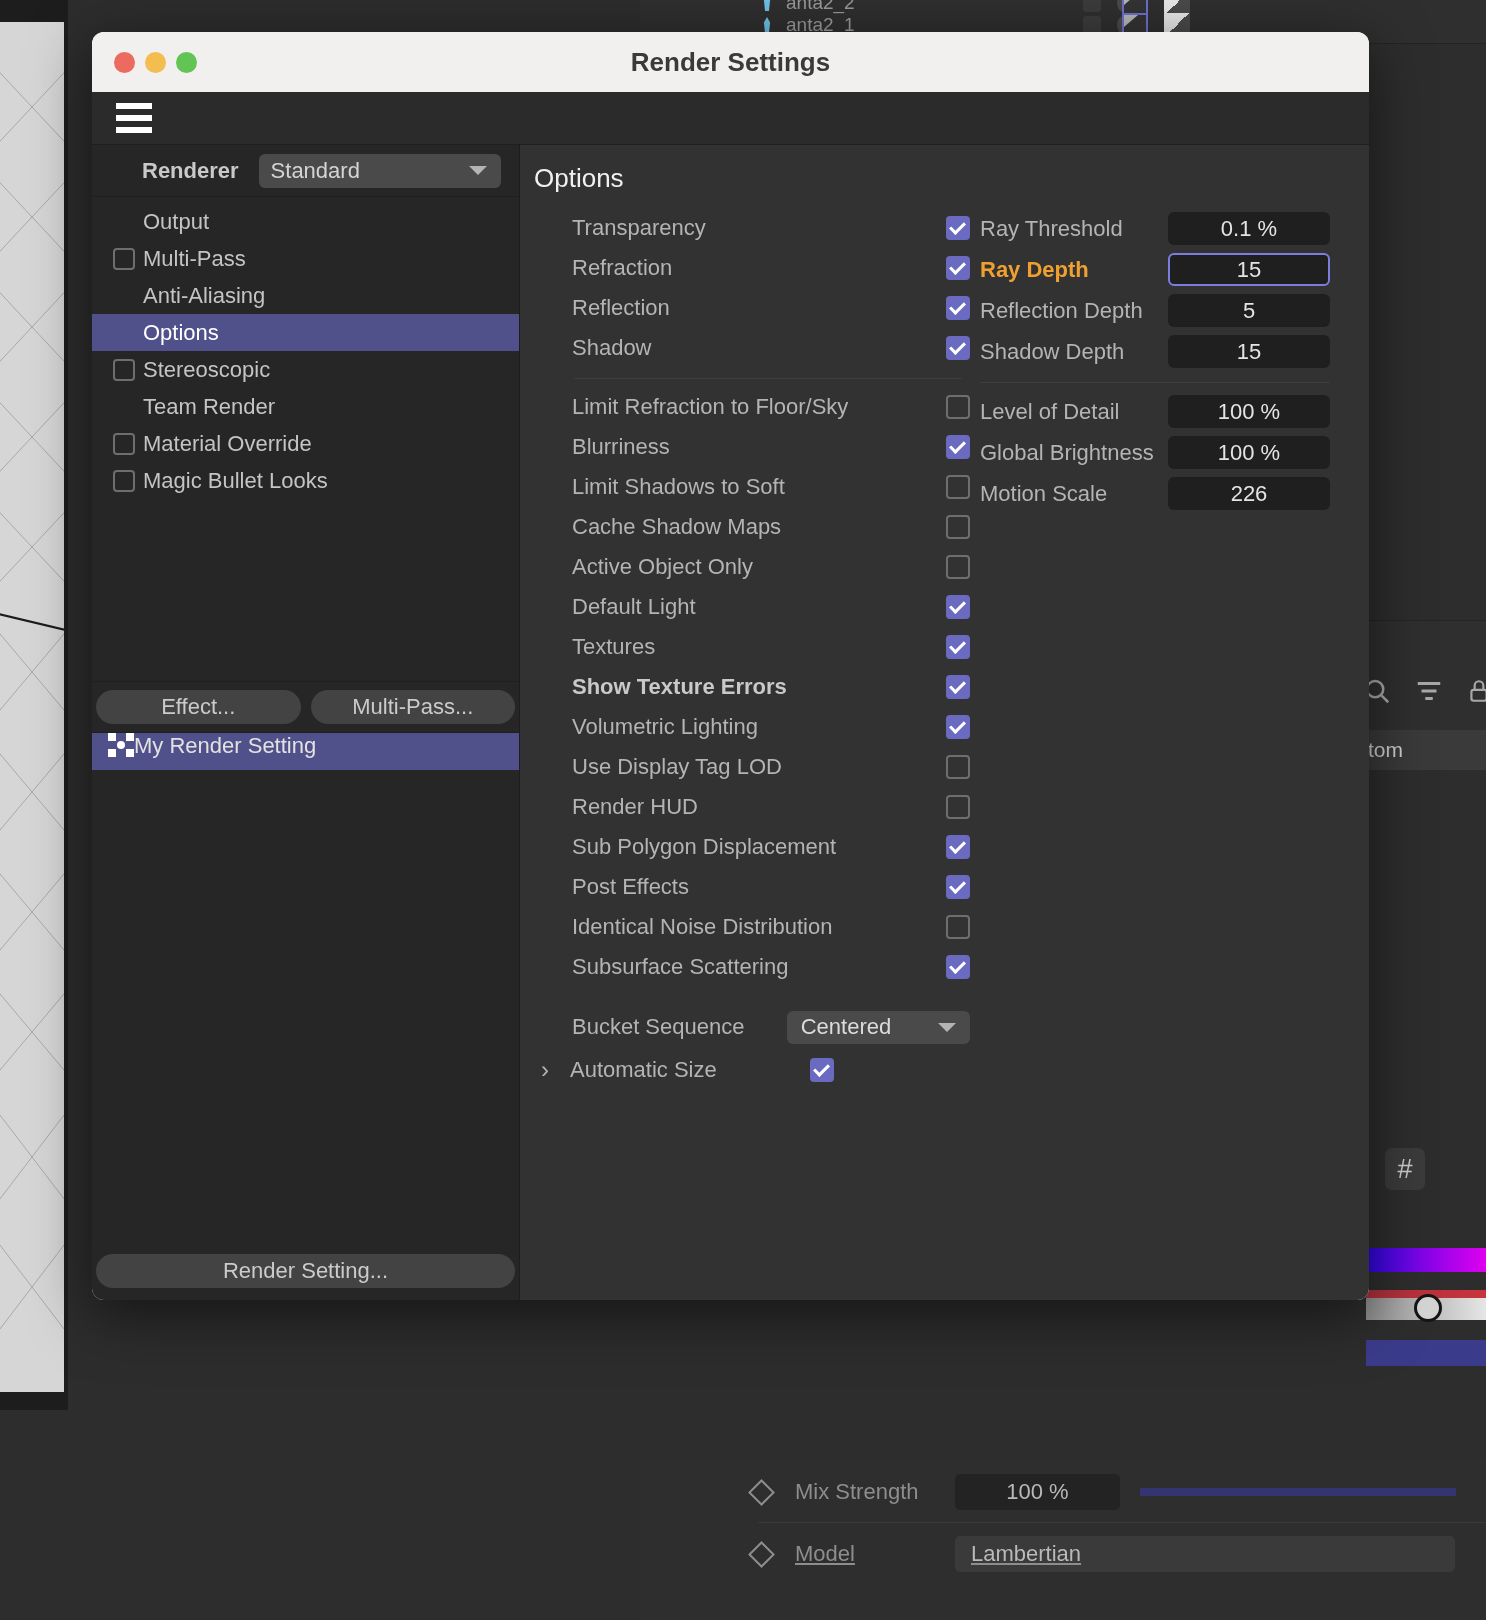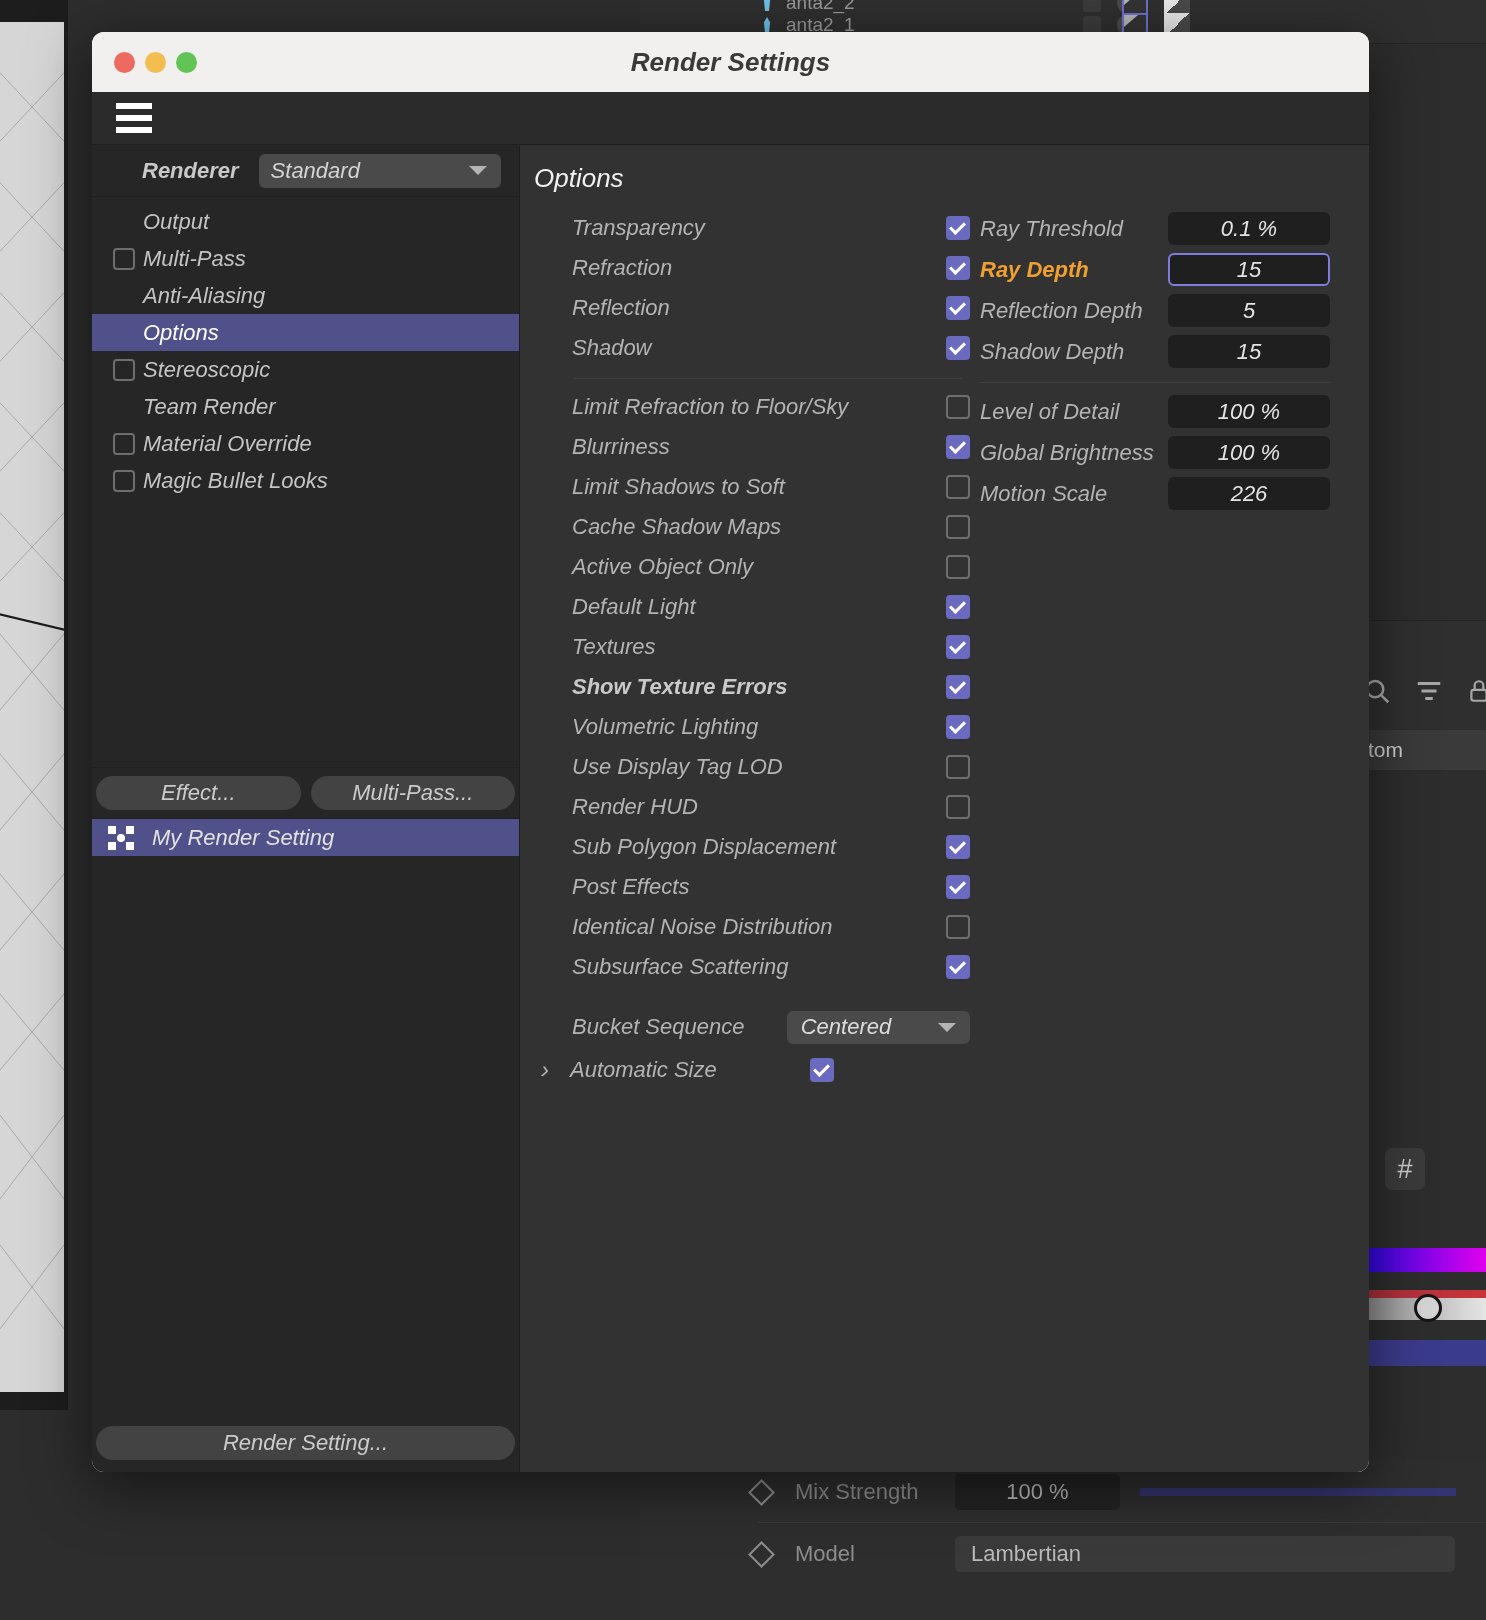--- a/index.html
+++ b/index.html
@@ -100,26 +100,26 @@
     background: #232323; border-radius: 5px; height: 36px; min-width: 165px;
     display: flex; align-items: center; justify-content: center; color: #b9b9b9;
   }
   .attr-field.wide { min-width: 500px; justify-content: flex-start; padding-left: 16px; background: #3a3a3a; }
   .attr-bar { margin-left: 20px; flex: 1; height: 8px; background: #343470; margin-right: 30px; }
   .attr-sep { position: absolute; left: 118px; right: 0; height: 1px; background: #3a3a3a; }
 
   
   .window {
     position: absolute; left: 92px; top: 32px;
-    width: 1277px; height: 1440px;
+    width: 1277px; height: 1268px;
     background: #ffffff;
     border-radius: 12px;
     box-shadow: 0 14px 60px rgba(0,0,0,0.55);
     overflow: hidden;
-    display: flex; flex-direction: column; font-style: italic;
+    display: flex; flex-direction: column;
   }
   .titlebar {
     height: 60px; background: #f2f0ee; flex: none;
     display: flex; align-items: center; position: relative;
   }
   .traffic { display: flex; gap: 10px; margin-left: 22px; }
   .dot { width: 21px; height: 21px; border-radius: 50%; }
   .dot.red { background: #ec6a5f; }
   .dot.yellow { background: #f4bd4f; }
   .dot.green { background: #61c454; }
@@ -181,21 +181,21 @@
     flex: none; padding: 8px 4px; display: flex; gap: 10px;
     border-top: 1px solid #1f1f1f;
   }
   .pill {
     flex: 1; height: 34px; background: #434343; border-radius: 17px;
     display: flex; align-items: center; justify-content: center;
     color: #cbcbcb; font-size: 22px; cursor: pointer;
   }
   .preset-list { flex: none; border-top: 1px solid #1f1f1f; }
   .preset-row {
-    height: 37px; display: flex; align-items: center; gap: 18px;
+    height: 37px; display: flex; 
     padding-left: 16px; color: #e2e2e2; font-size: 22px;
   }
   .preset-row.selected { background: #50508a; }
   .preset-icon { width: 26px; height: 24px; position: relative; flex: none; }
   .preset-icon i {
     position: absolute; width: 8px; height: 8px; background: #ffffff;
   }
   .preset-icon i:nth-child(1){left:0;top:0}
   .preset-icon i:nth-child(2){right:0;top:0}
   .preset-icon i:nth-child(3){left:0;bottom:0}
@@ -353,21 +353,21 @@
   <div class="bg-strip"></div>
 
   <div class="bg-attr">
     <div class="attr-row" style="top: 6px;">
       <span class="dia"></span>
       <span class="attr-label">Mix Strength</span>
       <span class="attr-field">100 %</span>
       <span class="attr-bar"></span>
     </div>
     <div class="attr-sep" style="top: 62px;"></div>
-    <div class="attr-row" style="top: 68px;">
+    <div class="attr-row" style="top: 68px; text-decoration: underline;">
       <span class="dia"></span>
       <span class="attr-label">Model</span>
       <span class="attr-field wide">Lambertian</span>
     </div>
   </div>
 
   <div class="window">
 
     <div class="titlebar">
       <div class="traffic">

